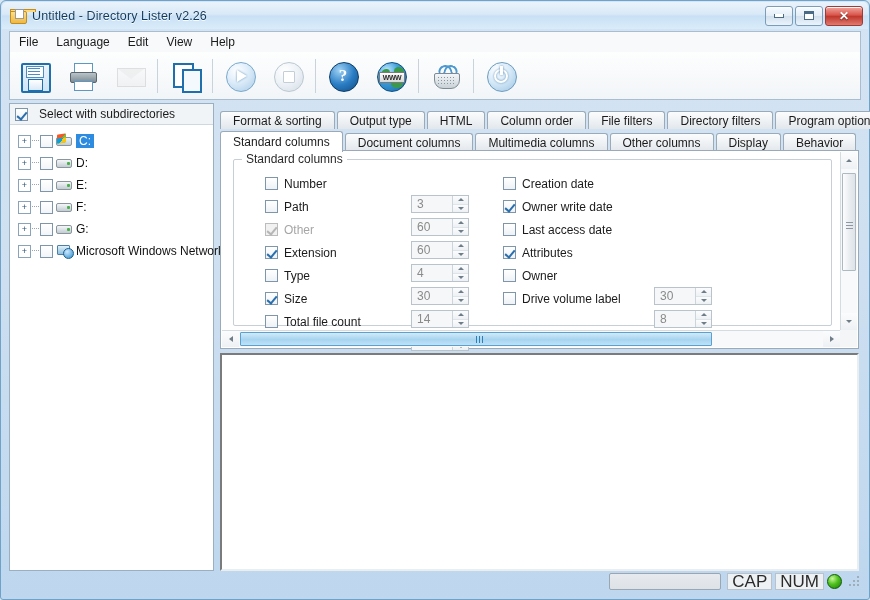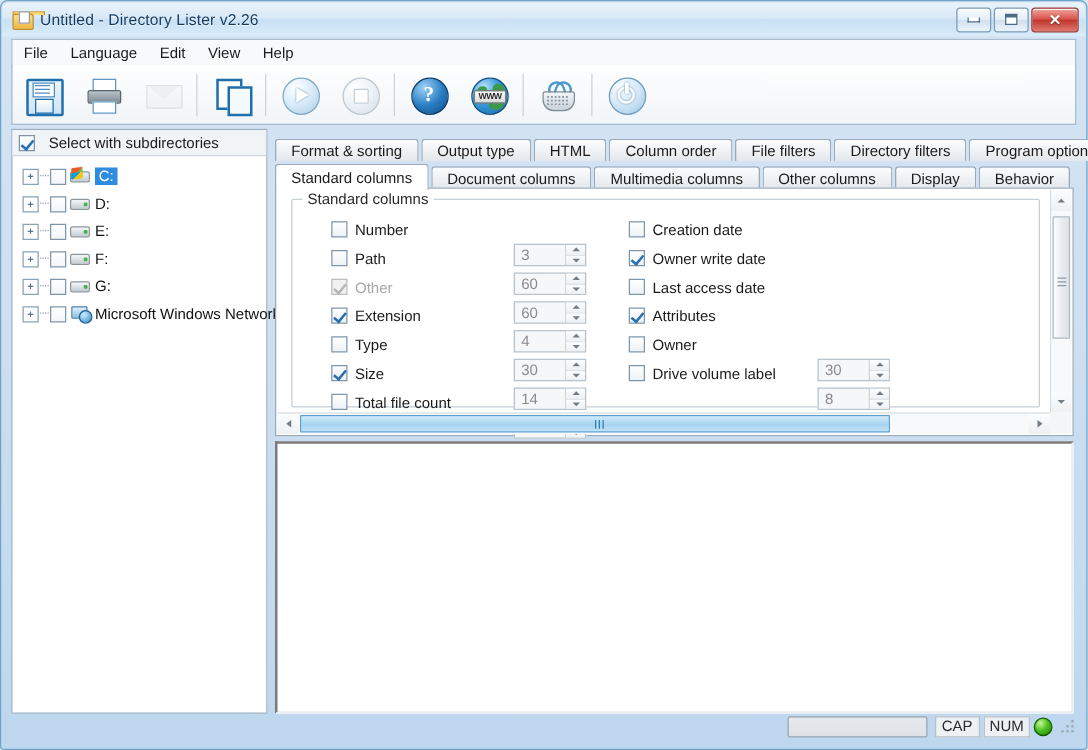--- a/index.html
+++ b/index.html
@@ -255,21 +255,21 @@
   .statusbar{
     position:absolute;left:8px;bottom:8px;right:8px;height:20px;
     display:flex;align-items:center;justify-content:flex-end;
   }
   .progress{
     width:110px;height:15px;border:1px solid #9aa7b2;
     background:linear-gradient(180deg,#e7eaee,#dde2e7);border-radius:2px;margin-right:6px;
   }
   .stat-cell{
     min-width:26px;height:15px;line-height:15px;text-align:center;padding:0 4px;
-    font-size:12px;color:#2a2a2a;border:1px solid #b9c2ca;background:#eef1f4;margin-right:3px;
+    font-size:17px;color:#2a2a2a;border:1px solid #b9c2ca;background:#eef1f4;margin-right:3px;
   }
   .led-green{
     width:13px;height:13px;border-radius:50%;margin-right:6px;
     background:radial-gradient(circle at 34% 28%,#c8f79a 0%,#4fc21e 45%,#1d7a09 100%);
     border:1px solid #0f5c05;
   }
   .grip{width:13px;height:13px;position:relative;}
   .grip i{position:absolute;width:2px;height:2px;background:#9fadb9;}
 </style>
 </head>

